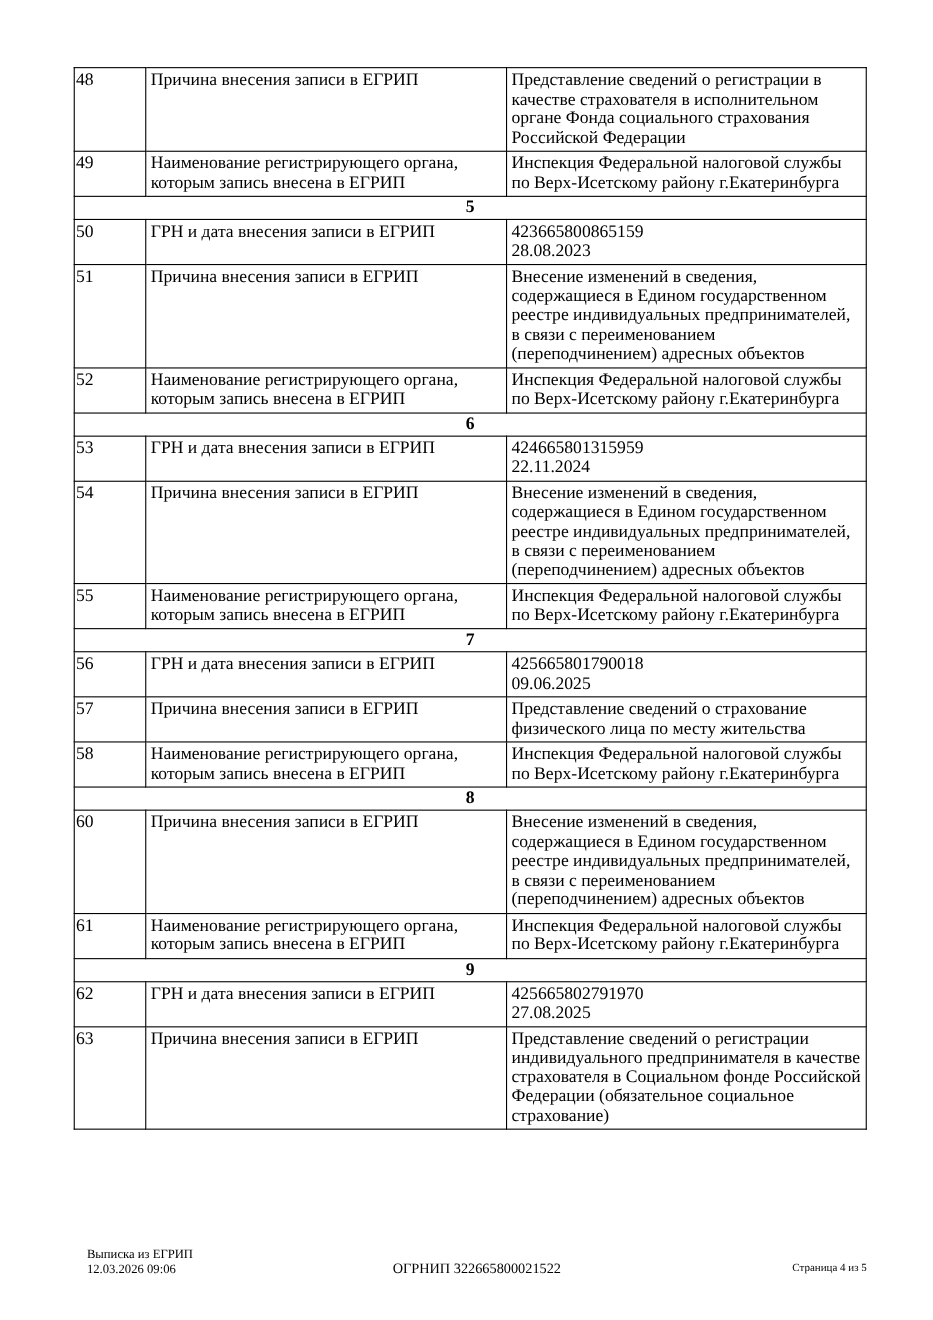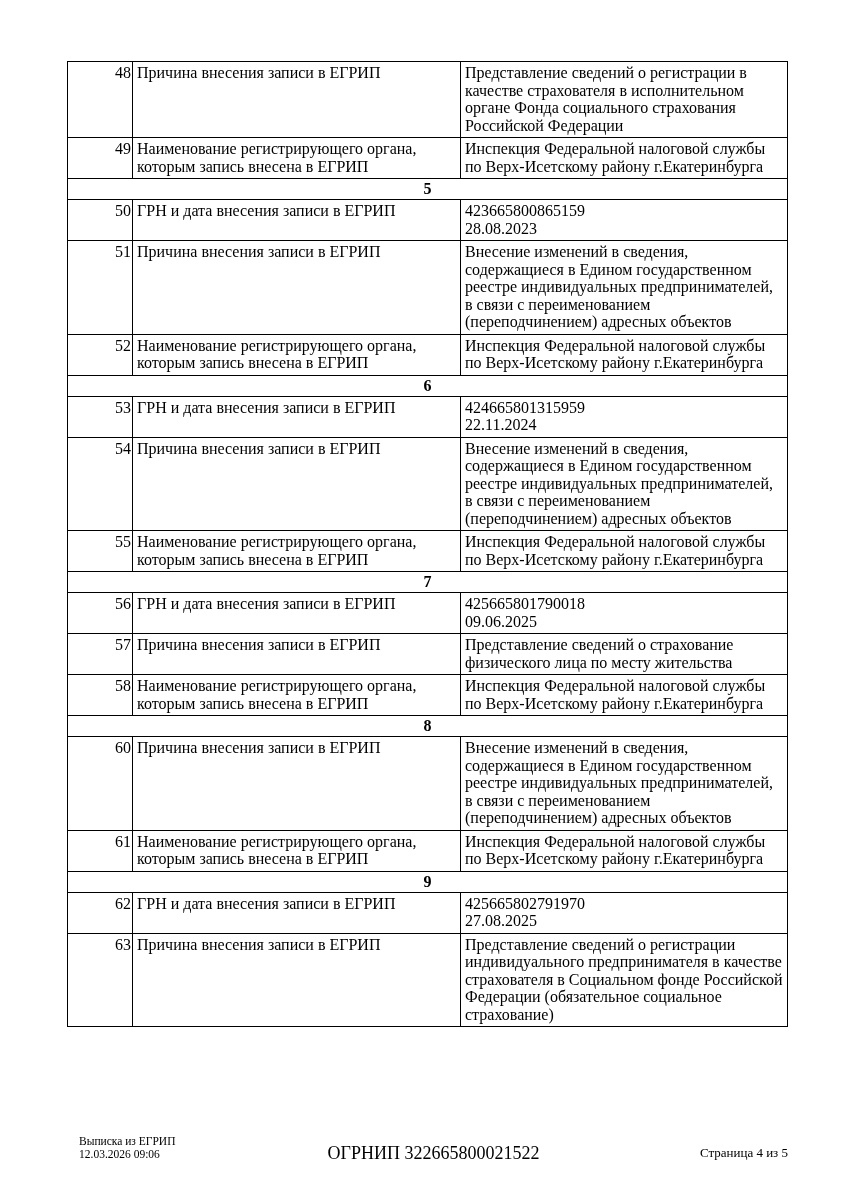--- a/index.html
+++ b/index.html
@@ -25,21 +25,21 @@
   table.egrip td {
     border: 1px solid #000000;
     font-size: 16px;
     line-height: 17.5px;
     vertical-align: top;
     padding: 2px 4px 3px 4px;
     color: #000000;
     overflow: hidden;
   }
   table.egrip td.num {
-    text-align: right;
+    text-align: left;
     padding-left: 1px;
     padding-right: 1px;
   }
   table.egrip td.value { white-space: pre-line; margin-left: 22px; }
   table.egrip td.section {
     text-align: center;
     font-weight: bold;
     padding: 1px 2px 2px 2px;
     line-height: 17px;
   }
@@ -56,29 +56,29 @@
     bottom: 1px;
     font-size: 11.5px;
     line-height: 12.5px;
     white-space: nowrap;
   }
   .footer-center {
     position: absolute;
     left: 50%;
     transform: translateX(-50%);
     bottom: 1px;
-    font-size: 18px;
+    font-size: 13px;
     line-height: 14px;
     white-space: nowrap;
   }
   .footer-right {
     position: absolute;
     right: 0;
     bottom: 1px;
-    font-size: 13px;
+    font-size: 10px;
     line-height: 14px;
     white-space: nowrap;
     margin-top: 16px;
   }
 </style>
 </head>
 <body>
 
 <div class="page">
 

